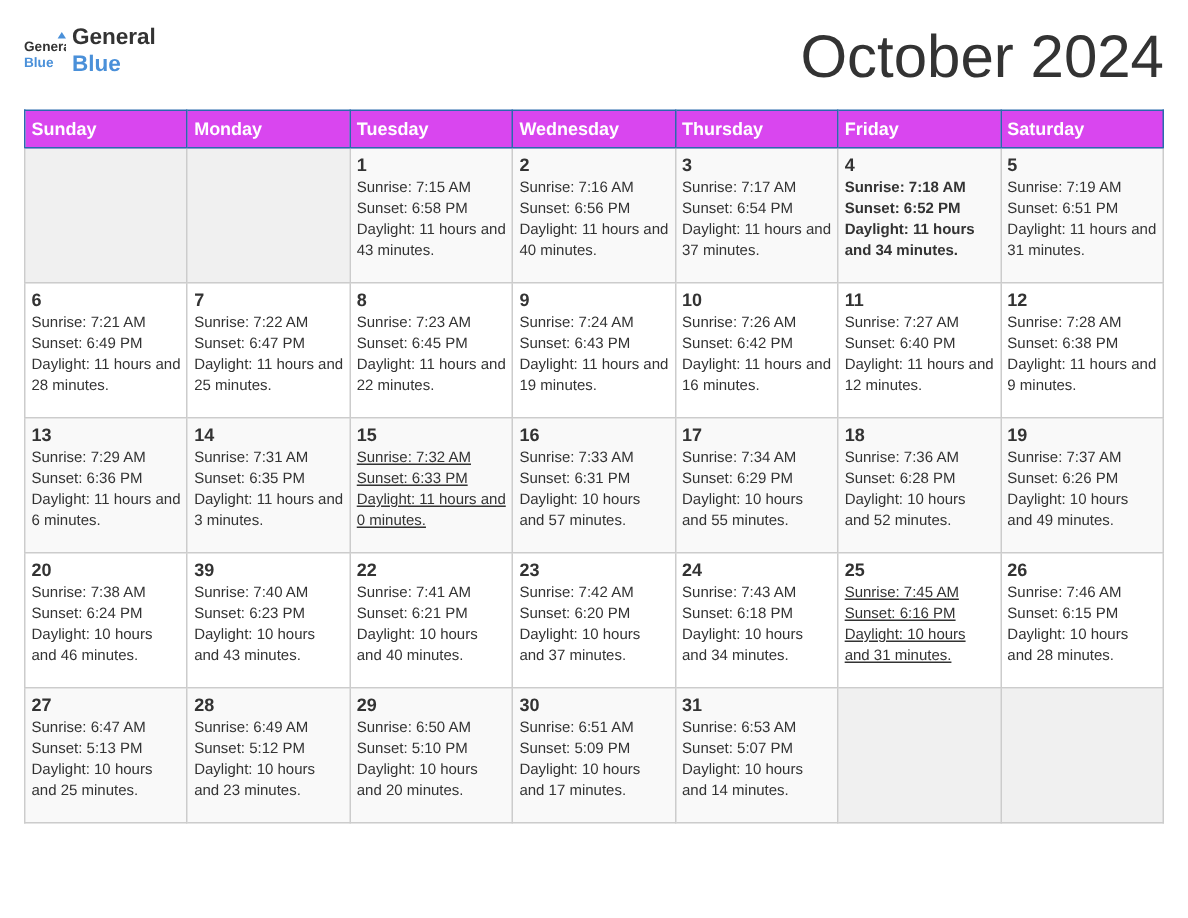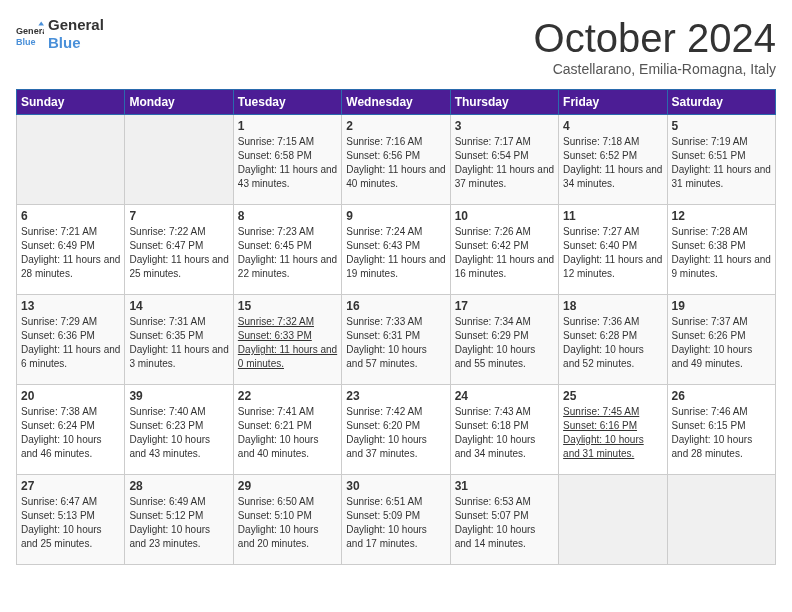--- a/index.html
+++ b/index.html
@@ -36,21 +36,21 @@
     .location {
       font-size: 14px;
       color: #555;
     }
     table {
       width: 100%;
       border-collapse: collapse;
       table-layout: fixed;
     }
     thead tr th {
-      background-color: #4c1d95;
+      background-color: #d946ef;
       color: #fff;
       font-size: 12px;
       font-weight: bold;
       padding: 5px 4px;
       text-align: left;
       border: 1px solid #2a6aad;
     }
     tbody tr td {
       border: 1px solid #ccc;
       vertical-align: top;
@@ -88,21 +88,20 @@
       <text y="35" font-size="13" font-weight="bold" fill="#4a90d9" font-family="Arial">Blue</text>
       <polygon points="32,8 40,8 36,2" fill="#4a90d9"></polygon>
     </svg>
     <div>
       <div style="font-size:15px;font-weight:bold;color:#333;line-height:1.2;">General</div>
       <div style="font-size:15px;font-weight:bold;color:#4a90d9;line-height:1.2;">Blue</div>
     </div>
   </div>
   <div class="title-block">
     <div class="month-title">October 2024</div>
-    <div class="location">Castellarano, Emilia-Romagna, Italy</div>
   </div>
 </div>
 
 <table>
   <thead>
     <tr>
     <th>Sunday</th>
         <th>Monday</th>
         <th>Tuesday</th>
         <th>Wednesday</th>
@@ -128,21 +127,21 @@
 Daylight: 11 hours and 40 minutes.</div>
         </td>
         <td>
           <span class="day-num">3</span>
           <div class="day-info" style="white-space: pre-line;">Sunrise: 7:17 AM
 Sunset: 6:54 PM
 Daylight: 11 hours and 37 minutes.</div>
         </td>
         <td>
           <span class="day-num">4</span>
-          <div class="day-info" style="white-space: pre-line;">Sunrise: 7:18 AM
+          <div class="day-info" style="white-space: pre-line; font-weight: bold;">Sunrise: 7:18 AM
 Sunset: 6:52 PM
 Daylight: 11 hours and 34 minutes.</div>
         </td>
         <td>
           <span class="day-num">5</span>
           <div class="day-info" style="white-space: pre-line;">Sunrise: 7:19 AM
 Sunset: 6:51 PM
 Daylight: 11 hours and 31 minutes.</div>
         </td>
       </tr>

